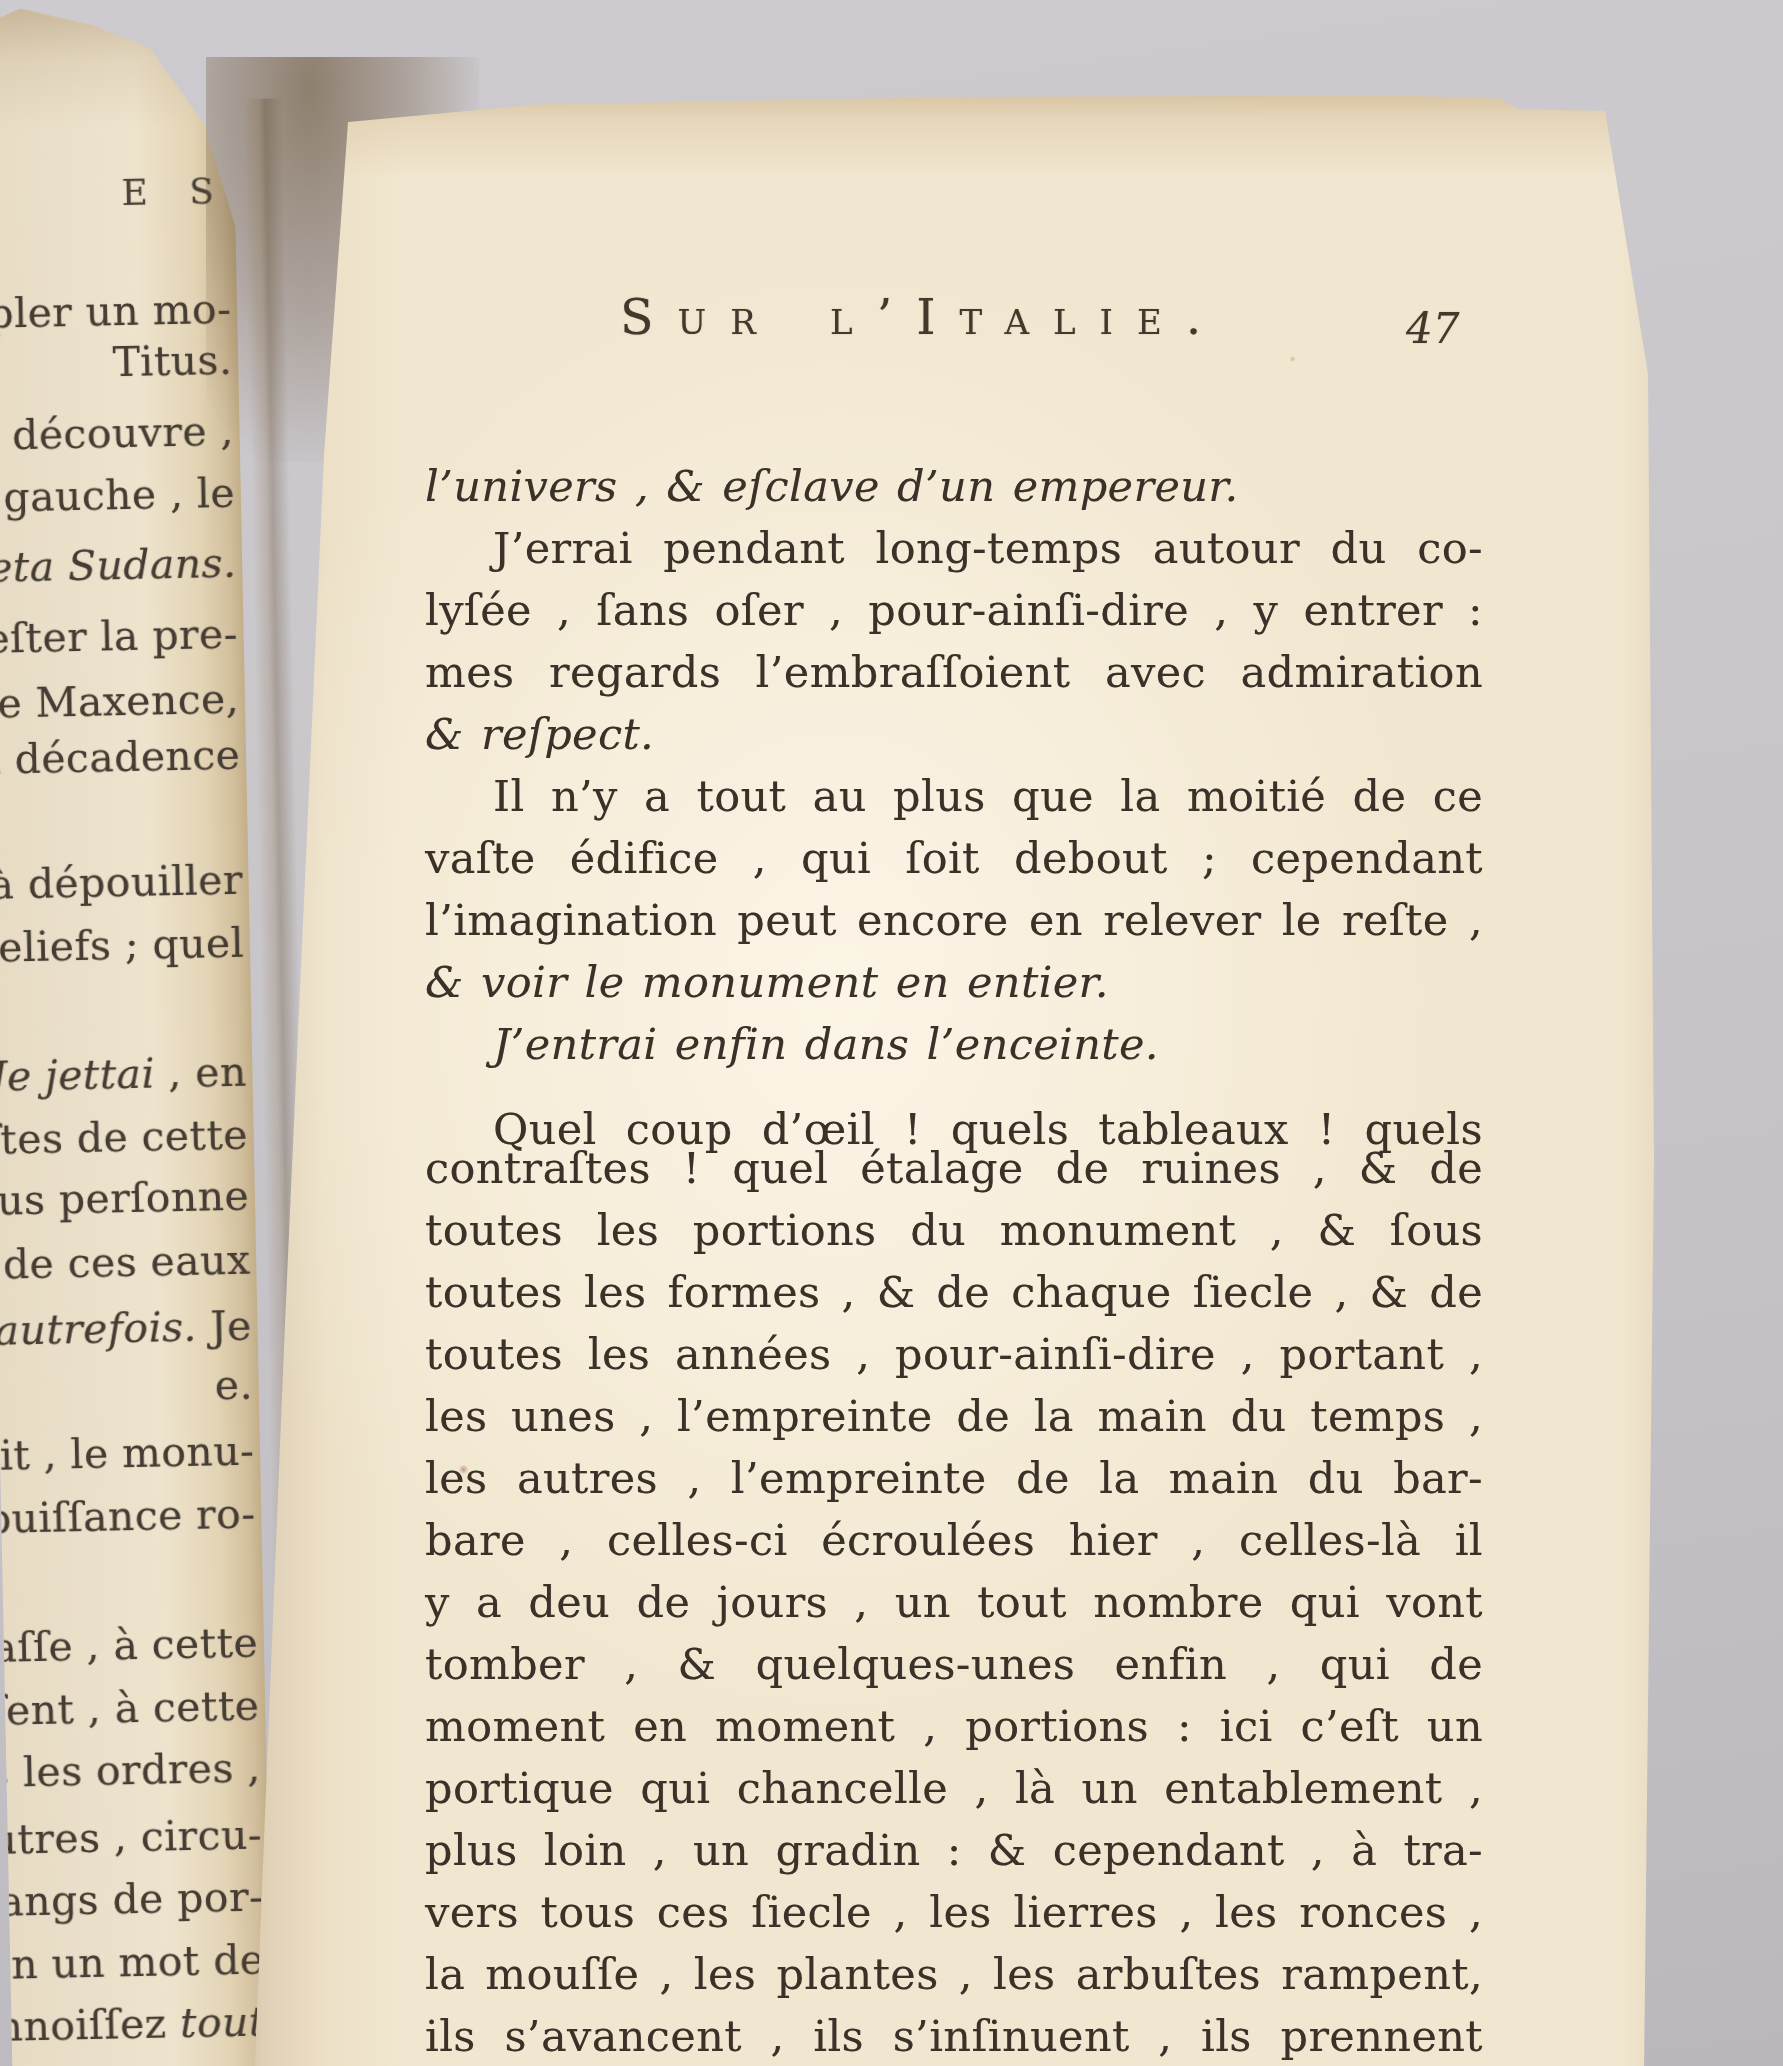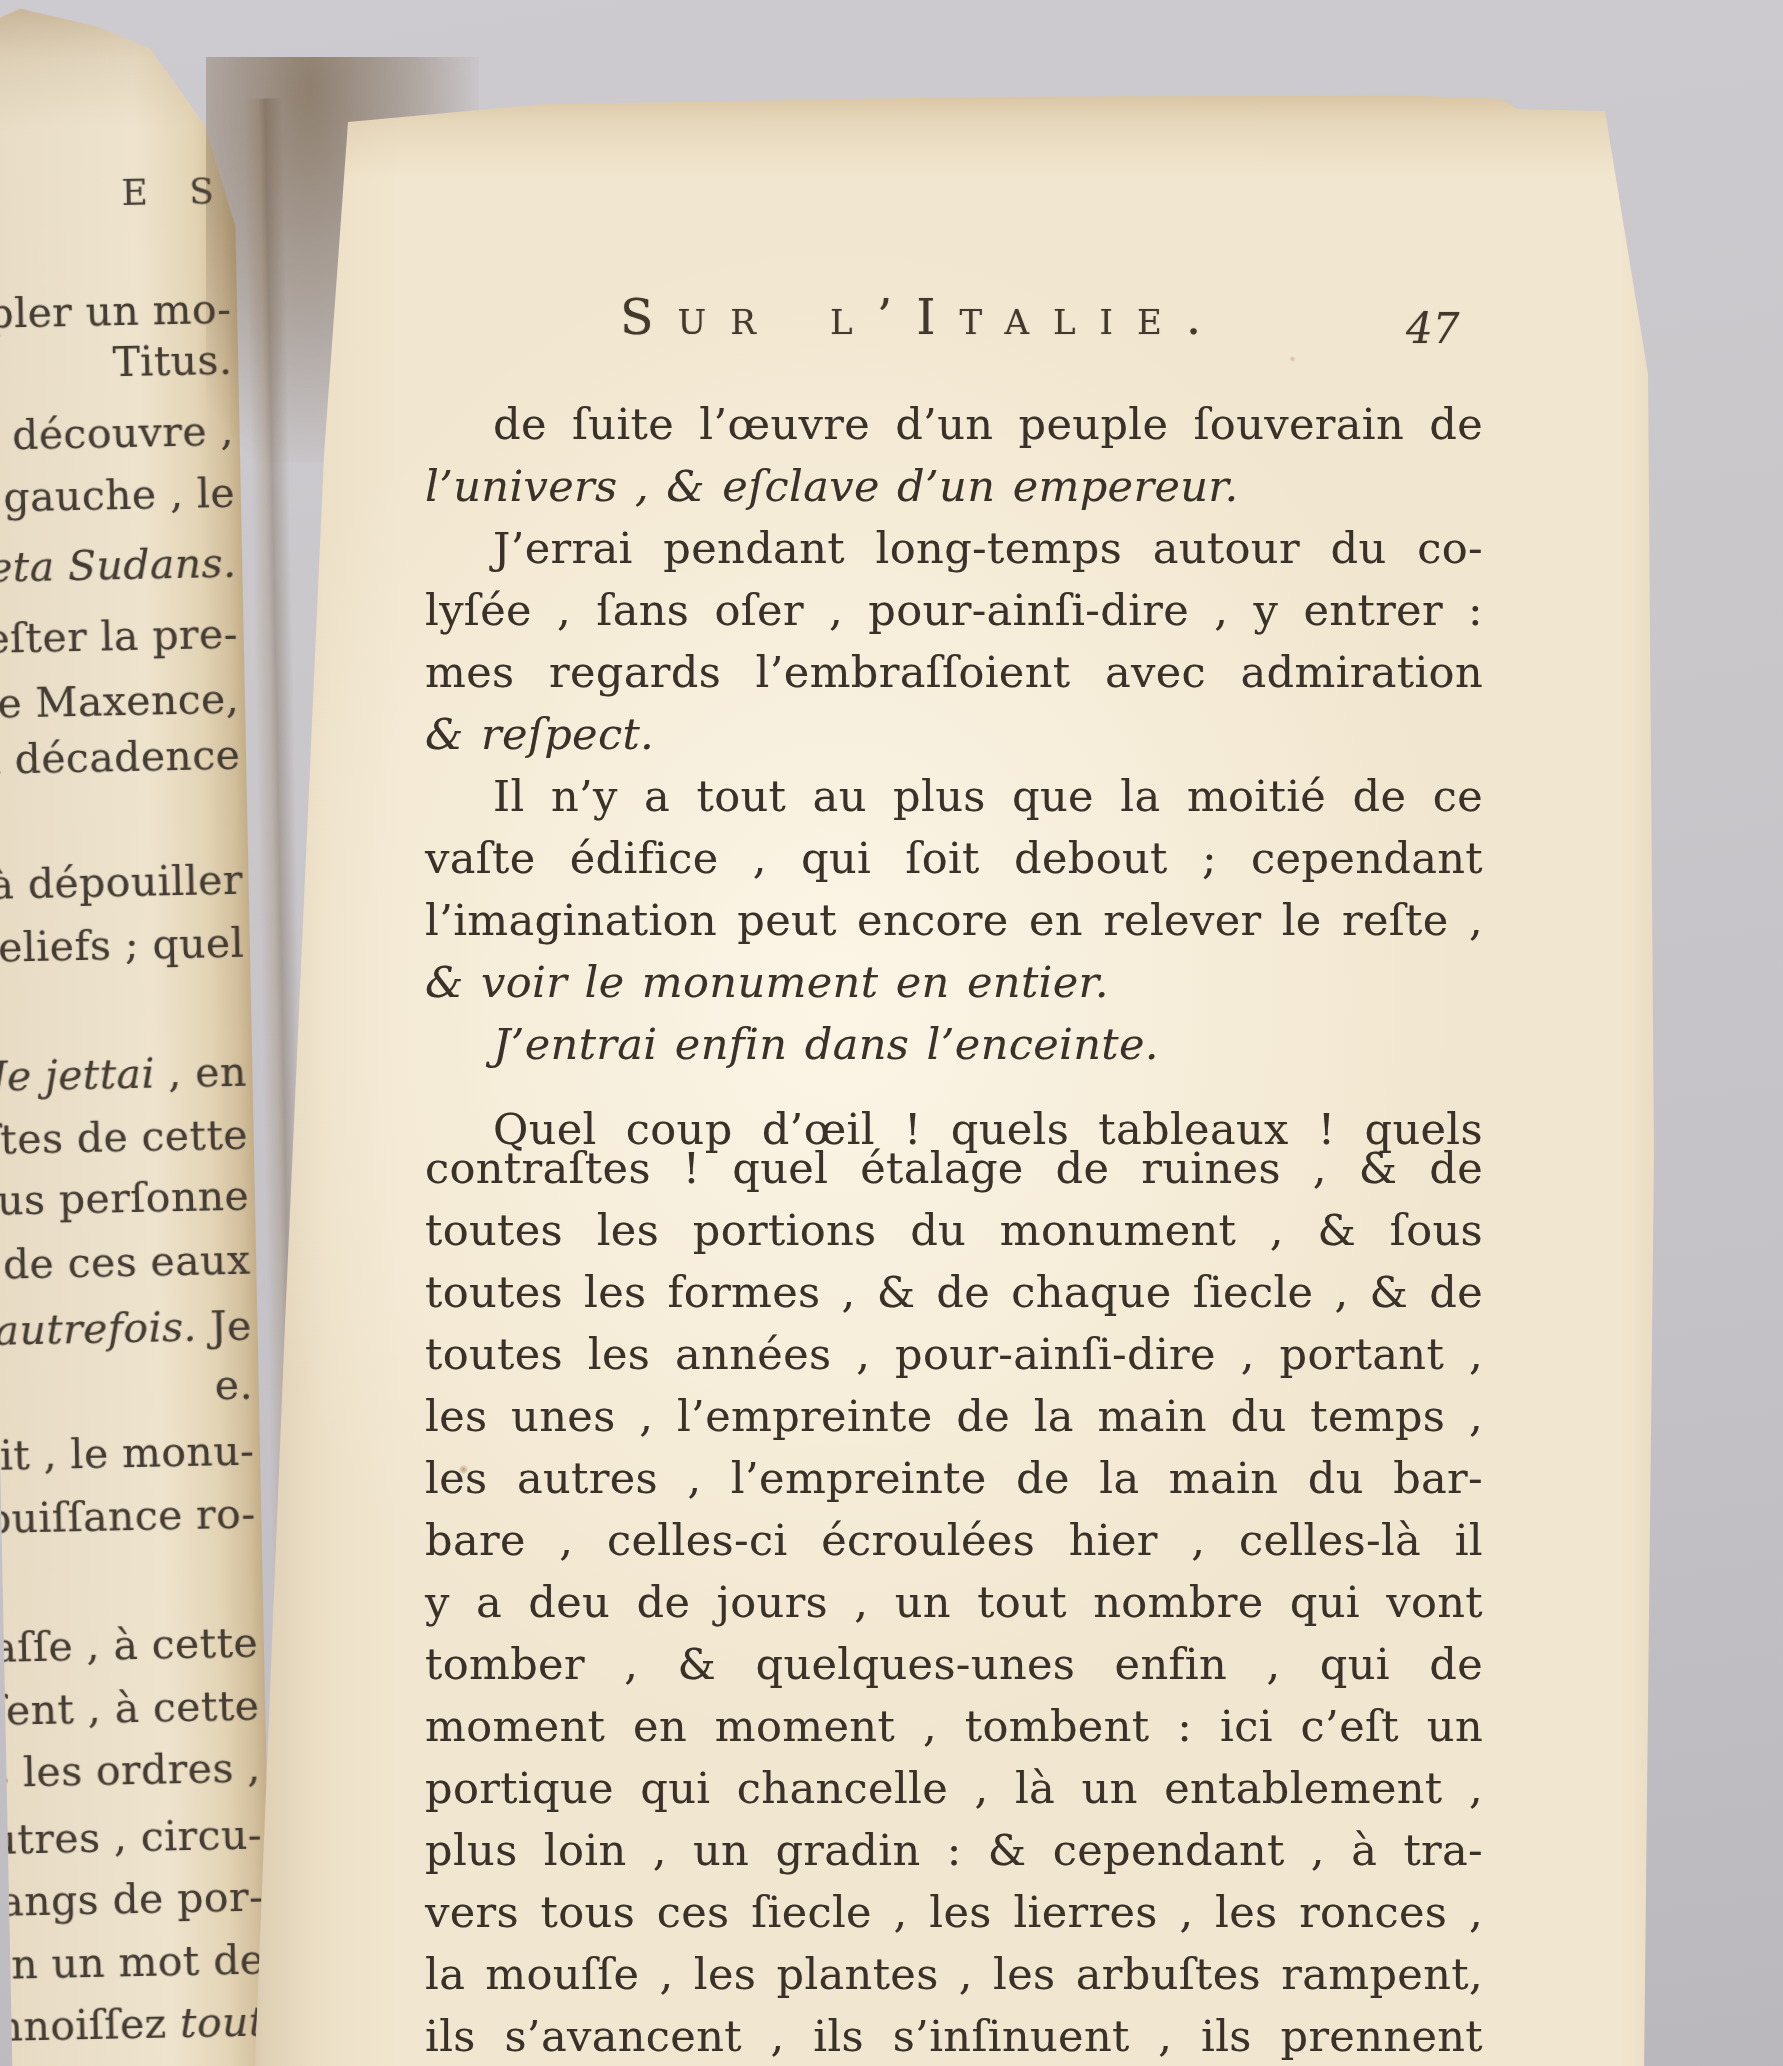--- a/index.html
+++ b/index.html
@@ -94,42 +94,41 @@
 </div>
 
 <div class="abs gutter-top"></div>
 
 <div class="abs fold"></div>
 
 <div class="abs right-page">
   <div class="abs running-header">Sur l’Italie.</div>
   <div class="abs page-number">47</div>
 
-  <div class="rline ind" style="top:310px">de ſuite l’œuvre d’un peuple ſouverain de</div>
   <div class="rline nj" style="top:372px">l’univers , &amp; eſclave d’un empereur.</div>
   <div class="rline ind" style="top:434px">J’errai pendant long-temps autour du co-</div>
   <div class="rline" style="top:496px">lyſée , ſans oſer , pour-ainſi-dire , y entrer :</div>
   <div class="rline" style="top:558px">mes regards l’embraſſoient avec admiration</div>
   <div class="rline nj" style="top:620px">&amp; reſpect.</div>
   <div class="rline ind" style="top:682px">Il n’y a tout au plus que la moitié de ce</div>
   <div class="rline" style="top:806px">l’imagination peut encore en relever le reſte ,</div>
   <div class="rline" style="top:744px">vaſte édifice , qui ſoit debout ; cependant</div>
   <div class="rline nj" style="top:868px">&amp; voir le monument en entier.</div>
   <div class="rline nj ind" style="top:930px">J’entrai enfin dans l’enceinte.</div>
   <div class="rline ind" style="top:1015px">Quel coup d’œil ! quels tableaux ! quels</div>
   <div class="rline" style="top:1054px">contraſtes ! quel étalage de ruines , &amp; de</div>
   <div class="rline" style="top:1116px">toutes les portions du monument , &amp; ſous</div>
   <div class="rline" style="top:1178px">toutes les formes , &amp; de chaque ſiecle , &amp; de</div>
   <div class="rline" style="top:1240px">toutes les années , pour-ainſi-dire , portant ,</div>
   <div class="rline" style="top:1302px">les unes , l’empreinte de la main du temps ,</div>
   <div class="rline" style="top:1364px">les autres , l’empreinte de la main du bar-</div>
   <div class="rline" style="top:1426px">bare , celles-ci écroulées hier , celles-là il</div>
   <div class="rline" style="top:1488px">y a deu de jours , un tout nombre qui vont</div>
   <div class="rline" style="top:1550px">tomber , &amp; quelques-unes enfin , qui de</div>
-  <div class="rline" style="top:1612px">moment en moment , tombent : ici c’eſt un</div>
+  <div class="rline" style="top:1612px">moment en moment , portions : ici c’eſt un</div>
   <div class="rline" style="top:1674px">portique qui chancelle , là un entablement ,</div>
   <div class="rline" style="top:1736px">plus loin , un gradin : &amp; cependant , à tra-</div>
   <div class="rline" style="top:1798px">vers tous ces ſiecle , les lierres , les ronces ,</div>
   <div class="rline" style="top:1860px">la mouſſe , les plantes , les arbuſtes rampent,</div>
   <div class="rline" style="top:1922px">ils s’avancent , ils s’inſinuent , ils prennent</div>
 
   <div class="abs speck speck1"></div>
   <div class="abs speck speck2"></div>
 
 </div>

